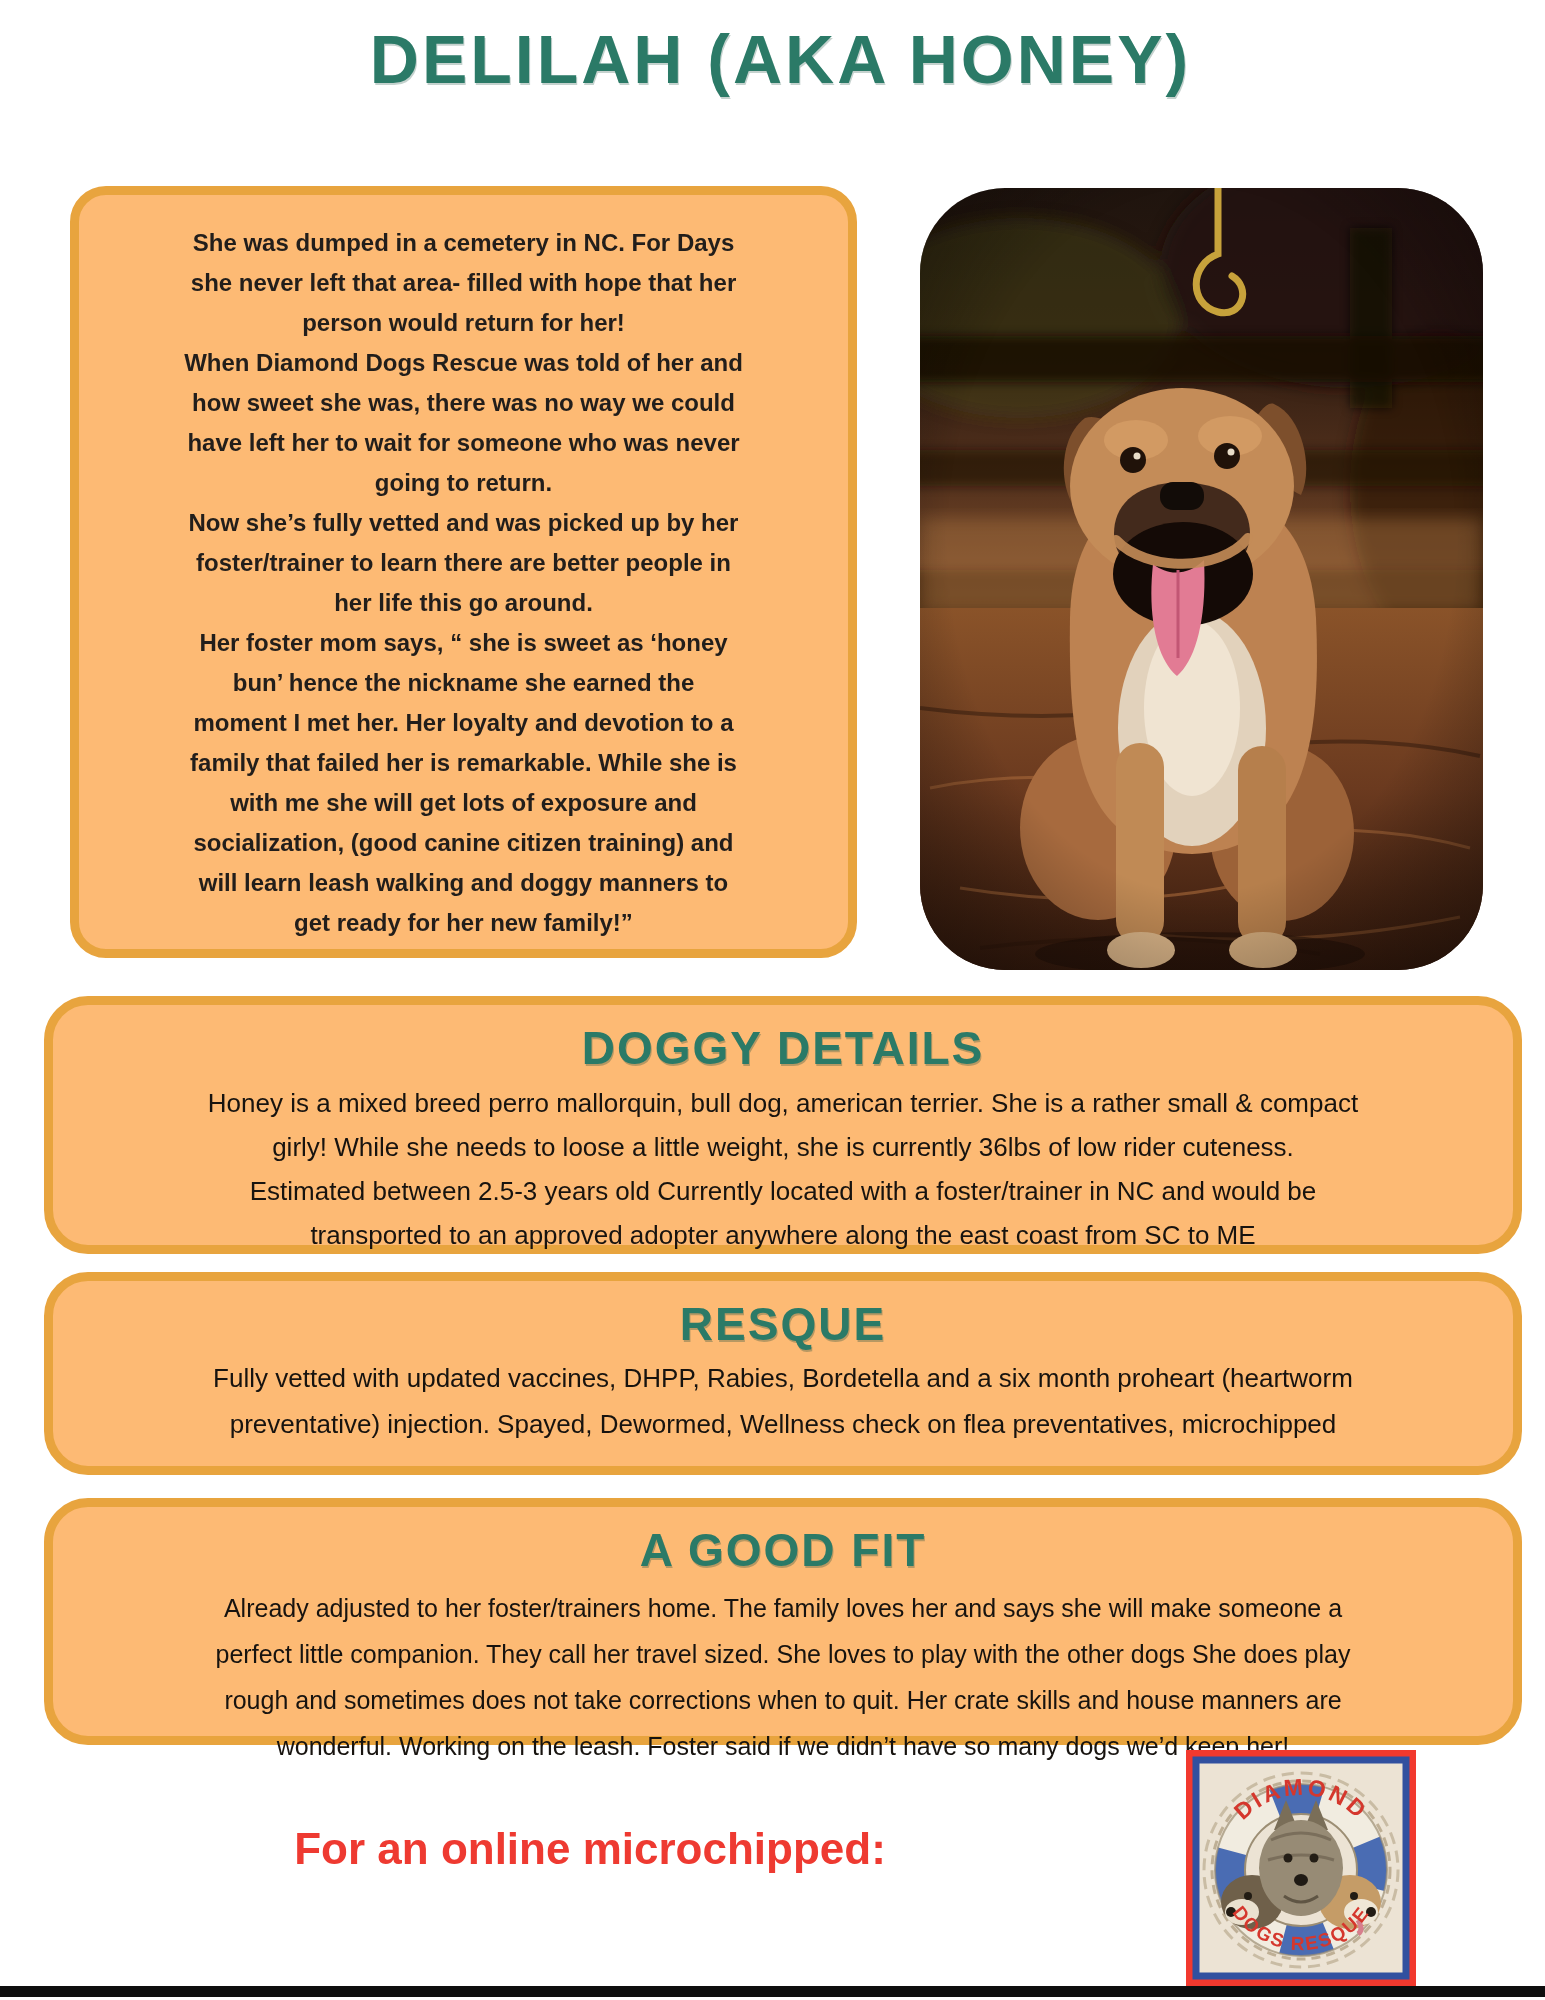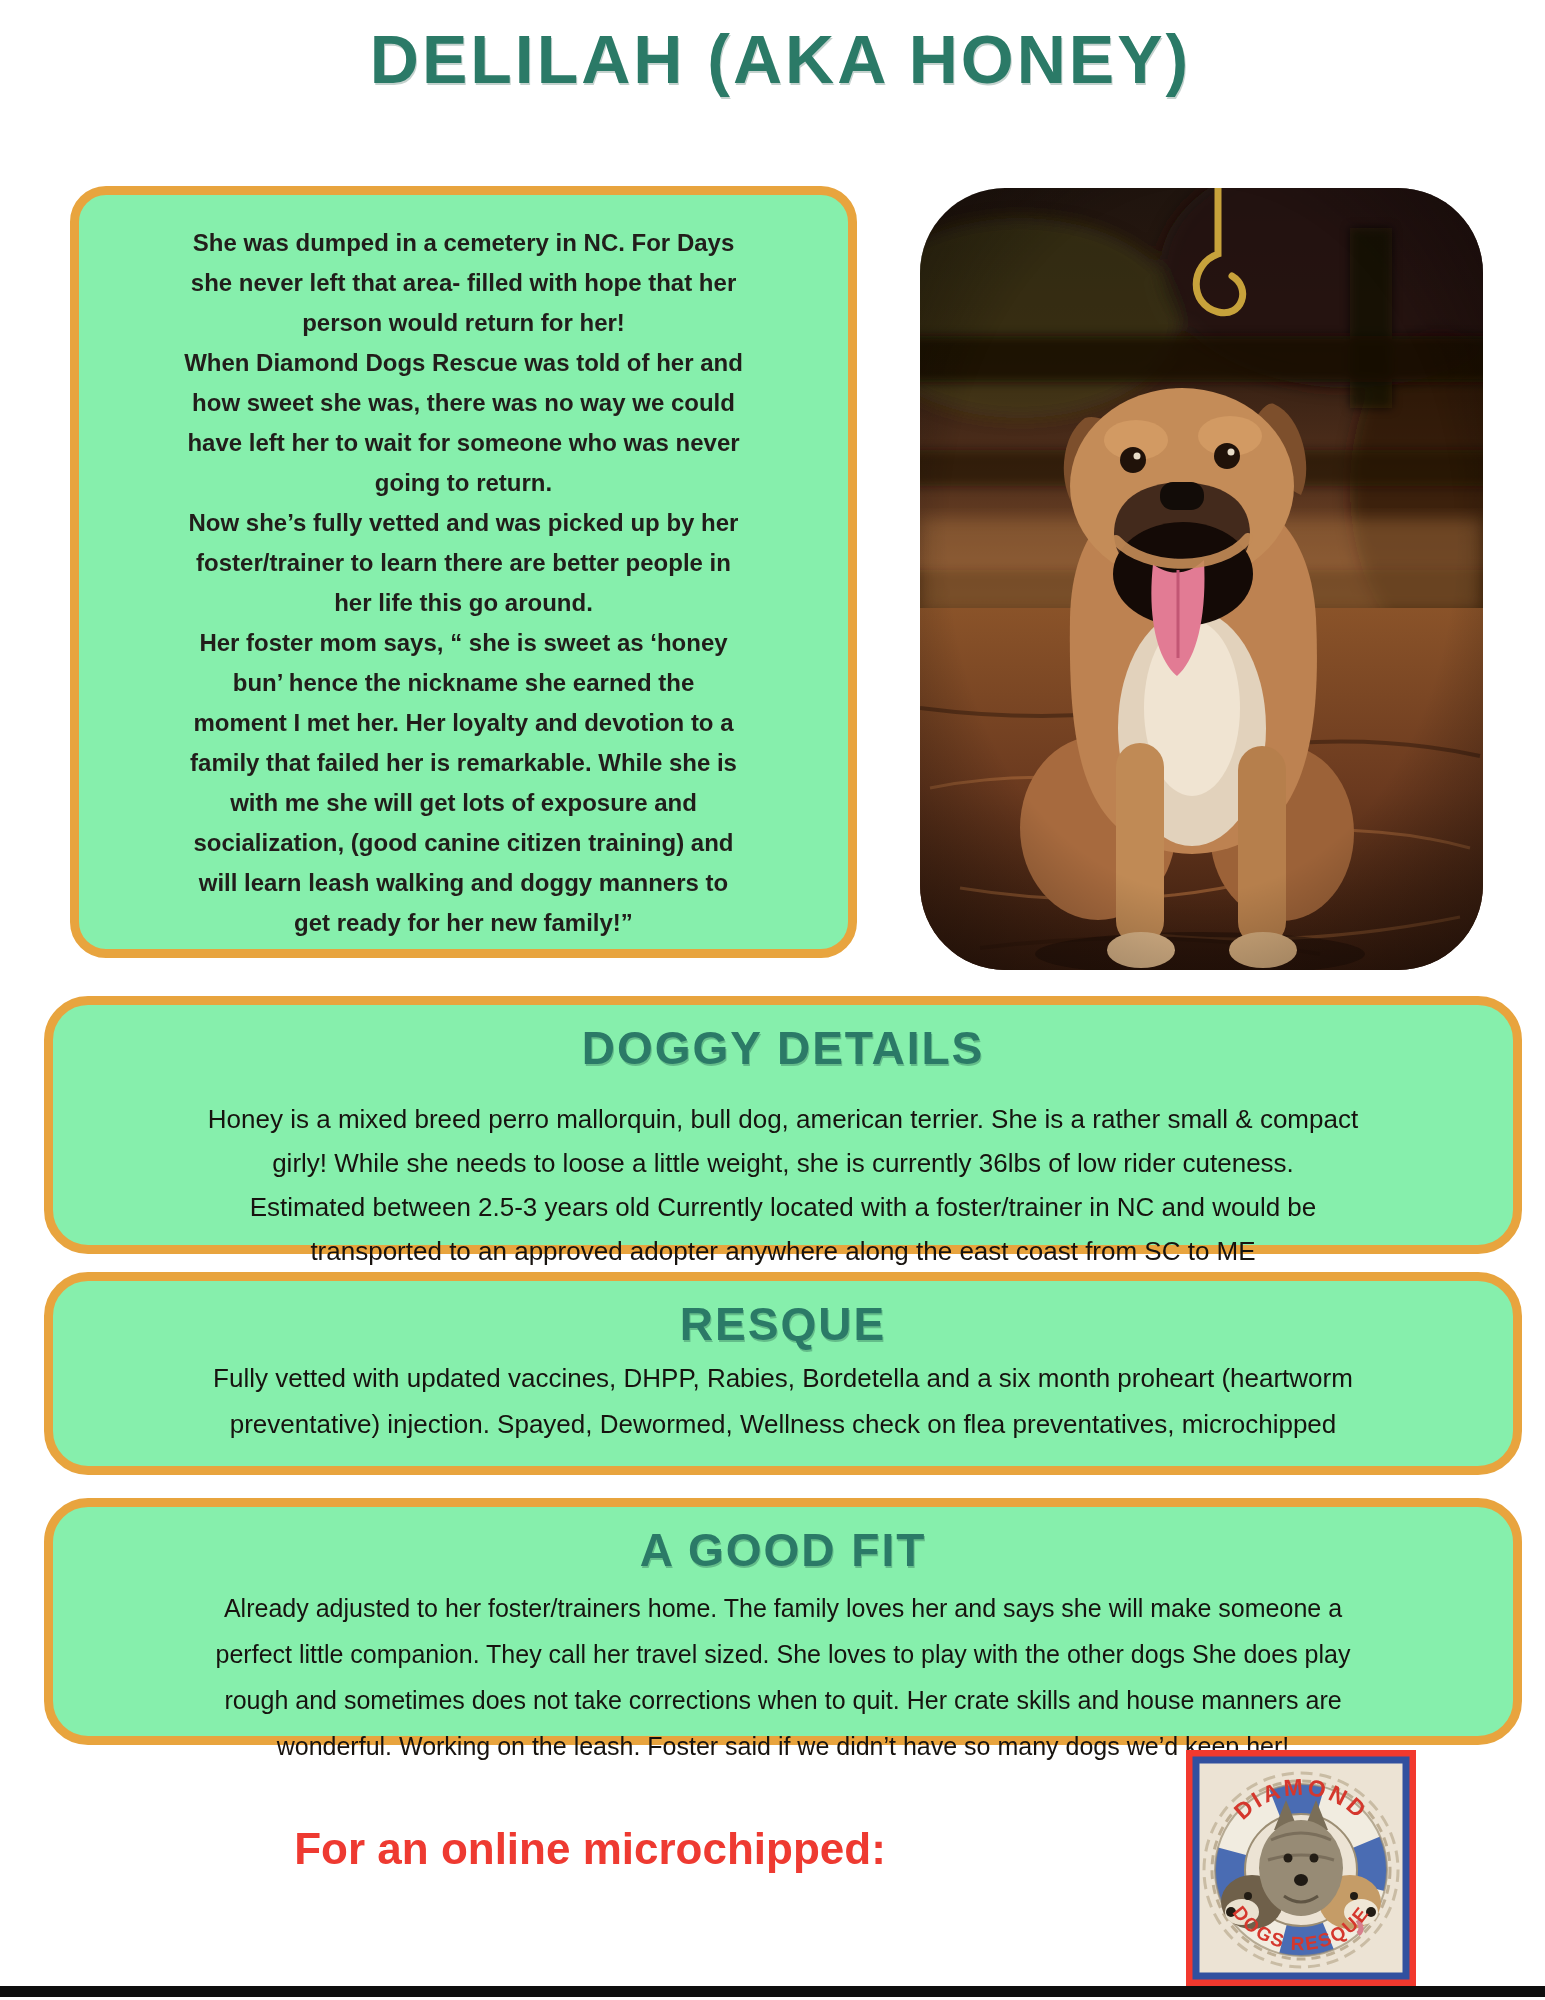--- a/index.html
+++ b/index.html
@@ -7,21 +7,21 @@
     position:relative;width:1545px;height:2000px;margin:0 auto;
     background:#ffffff;overflow:hidden;
     font-family:"Liberation Sans",sans-serif;color:#1d1a18;padding-left:16px;
   }
   .title{
     position:absolute;top:20px;left:0;width:100%;text-align:center;
     font-size:68px;font-weight:800;letter-spacing:3px;color:#2b7a67;
     text-shadow:1px 2px 0 rgba(23,74,61,.25);
   }
   .round-box{
-    position:absolute;background:#86efac;border:9px solid #e8a43e;
+    position:absolute;background:#fdba74;border:9px solid #e8a43e;
     box-sizing:border-box;border-radius:38px;
   }
   .story-box{left:70px;top:186px;width:787px;height:772px;border-radius:36px;}
   .story-text{
     position:absolute;left:20px;right:20px;top:28px;
     text-align:center;font-size:24px;font-weight:700;line-height:40px;
     white-space:pre-line;color:#221e1b;
   }
   .photo{
     position:absolute;left:920px;top:188px;width:563px;height:782px;
@@ -170,21 +170,21 @@
         <path d="M196 352 C226 384 300 384 328 350" stroke="#c48c58" stroke-width="10" fill="none" stroke-linecap="round" opacity="0.9"></path>
       </g>
 
       <rect width="563" height="782" fill="url(#vignette)"></rect>
     </svg>
   </div>
 
   <div class="round-box section-box doggy-box">
     <div class="section-inner">
       <div class="section-heading">DOGGY DETAILS</div>
-      <div class="section-body" style="font-size:26px;line-height:44px;margin-top:22px;">Honey is a mixed breed perro mallorquin, bull dog, american terrier.  She  is a rather small &amp; compact
+      <div class="section-body" style="font-size:26px;line-height:44px;margin-top:6px;">Honey is a mixed breed perro mallorquin, bull dog, american terrier.  She  is a rather small &amp; compact
 girly! While she needs to loose a little weight, she is currently 36lbs of low rider cuteness.
 Estimated between 2.5-3 years old  Currently located with a foster/trainer in NC and would be
 transported to an approved adopter anywhere along the east coast from SC to ME</div>
     </div>
   </div>
 
   <div class="round-box section-box medical-box">
     <div class="section-inner">
       <div class="section-heading">RESQUE</div>
       <div class="section-body" style="margin-top:4px;">Fully vetted with updated vaccines, DHPP, Rabies, Bordetella and a six month proheart (heartworm

